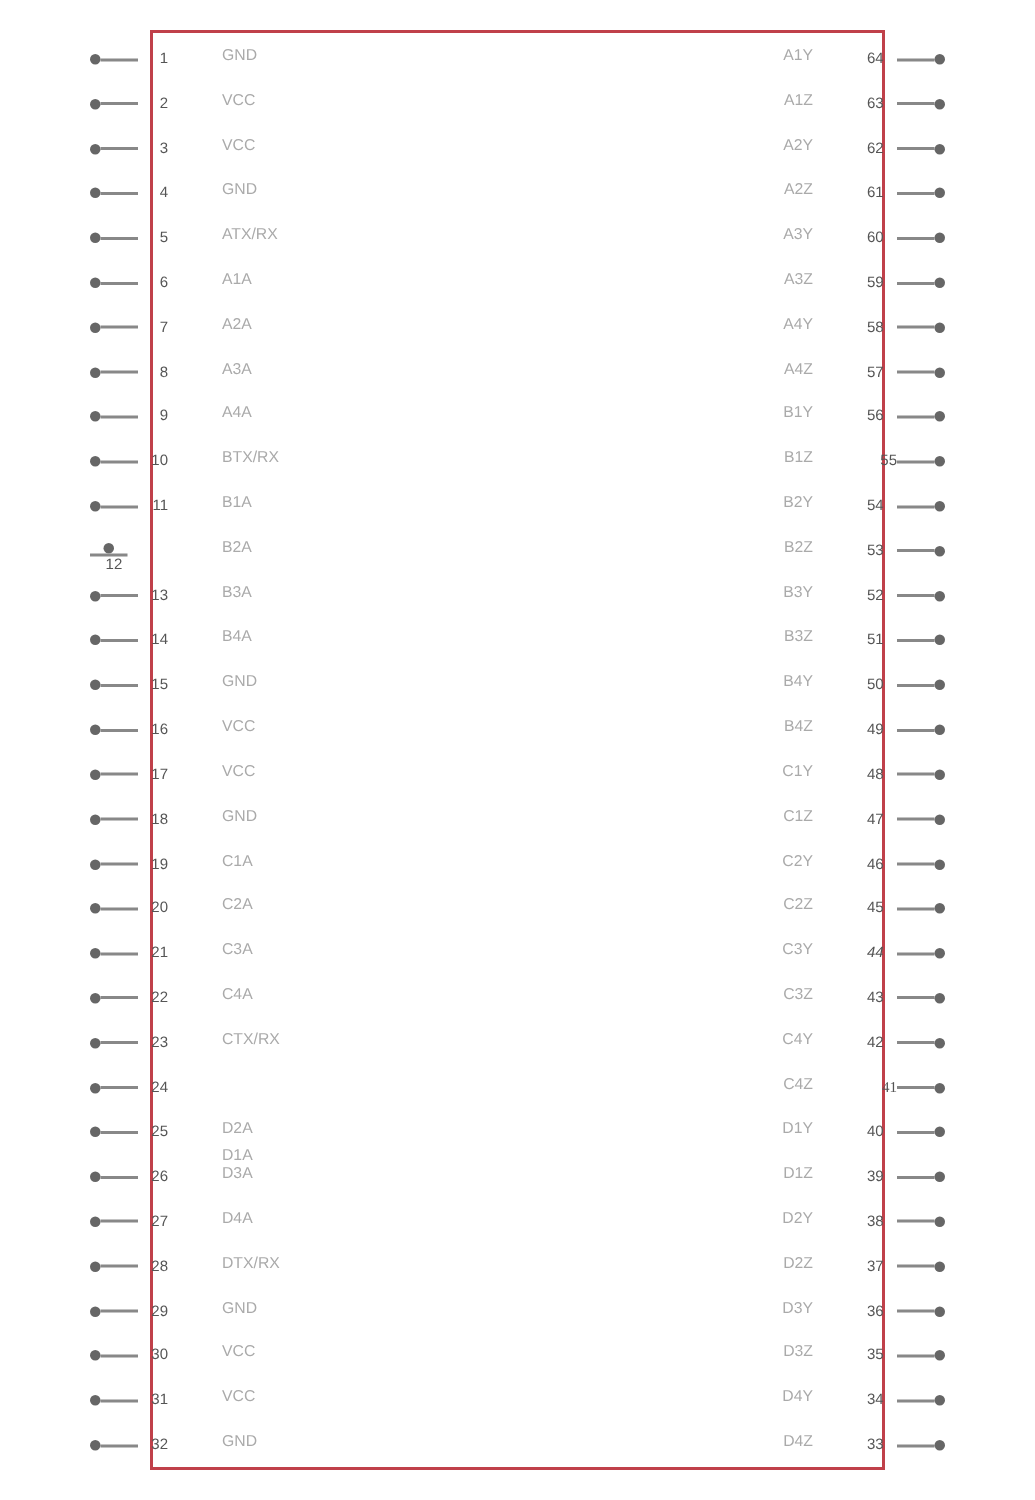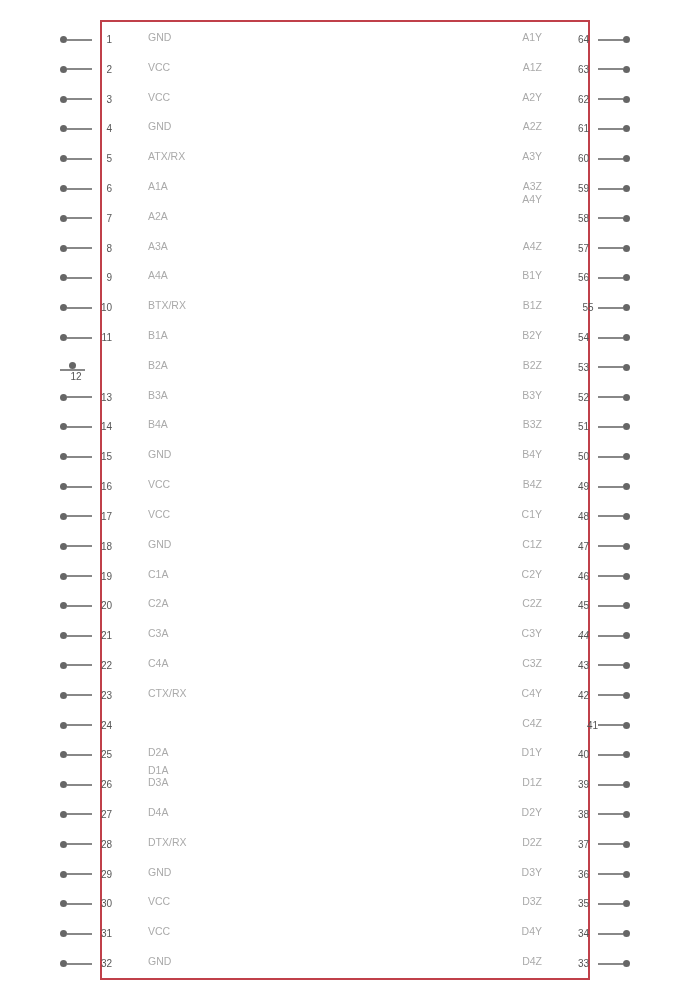--- a/index.html
+++ b/index.html
@@ -333,37 +333,37 @@
         <div class="dot"></div>
         <div class="line"></div>
         <div class="num" style="text-align: left;">59</div>
       </div>
       <div class="pin-label-text right-label" style="top: 160.032px;">A3Z</div>
       <div class="pin-entry right" style="top: 192.839px; right: 0px;">
         <div class="dot"></div>
         <div class="line"></div>
         <div class="num" style="text-align: left;">58</div>
       </div>
-      <div class="pin-label-text right-label" style="top: 173px;">A4Y</div>
+      <div class="pin-label-text right-label" style="top: 190px;">A4Y</div>
       <div class="pin-entry right" style="top: 222.645px; right: 0px;">
         <div class="dot"></div>
         <div class="line"></div>
         <div class="num" style="text-align: left;">57</div>
       </div>
       <div class="pin-label-text right-label" style="top: 219.645px;">A4Z</div>
       <div class="pin-entry right" style="top: 252.452px; right: 0px;">
         <div class="dot"></div>
         <div class="line"></div>
         <div class="num" style="text-align: left;">56</div>
       </div>
       <div class="pin-label-text right-label" style="top: 249.452px;">B1Y</div>
       <div class="pin-entry right" style="top: 282.258px; right: 0px;">
         <div class="dot"></div>
         <div class="line"></div>
-        <div class="num" style="text-align: center;">55</div>
+        <div class="num" style="text-align: right;">55</div>
       </div>
       <div class="pin-label-text right-label" style="top: 279.258px;">B1Z</div>
       <div class="pin-entry right" style="top: 312.065px; right: 0px;">
         <div class="dot"></div>
         <div class="line"></div>
         <div class="num" style="text-align: left;">54</div>
       </div>
       <div class="pin-label-text right-label" style="top: 309.065px;">B2Y</div>
       <div class="pin-entry right" style="top: 341.871px; right: 0px;">
         <div class="dot"></div>
@@ -433,21 +433,21 @@
       <div class="pin-label-text right-label" style="top: 636.935px;">C3Z</div>
       <div class="pin-entry right" style="top: 669.742px; right: 0px;">
         <div class="dot"></div>
         <div class="line"></div>
         <div class="num" style="text-align: left;">42</div>
       </div>
       <div class="pin-label-text right-label" style="top: 666.742px;">C4Y</div>
       <div class="pin-entry right" style="top: 699.548px; right: 0px;">
         <div class="dot"></div>
         <div class="line"></div>
-        <div class="num" style="text-align: right;">41</div>
+        <div class="num" style="text-align: right; font-family: Liberation Serif, serif;">41</div>
       </div>
       <div class="pin-label-text right-label" style="top: 696.548px;">C4Z</div>
       <div class="pin-entry right" style="top: 729.355px; right: 0px;">
         <div class="dot"></div>
         <div class="line"></div>
         <div class="num" style="text-align: left;">40</div>
       </div>
       <div class="pin-label-text right-label" style="top: 726.355px;">D1Y</div>
       <div class="pin-entry right" style="top: 759.161px; right: 0px;">
         <div class="dot"></div>

